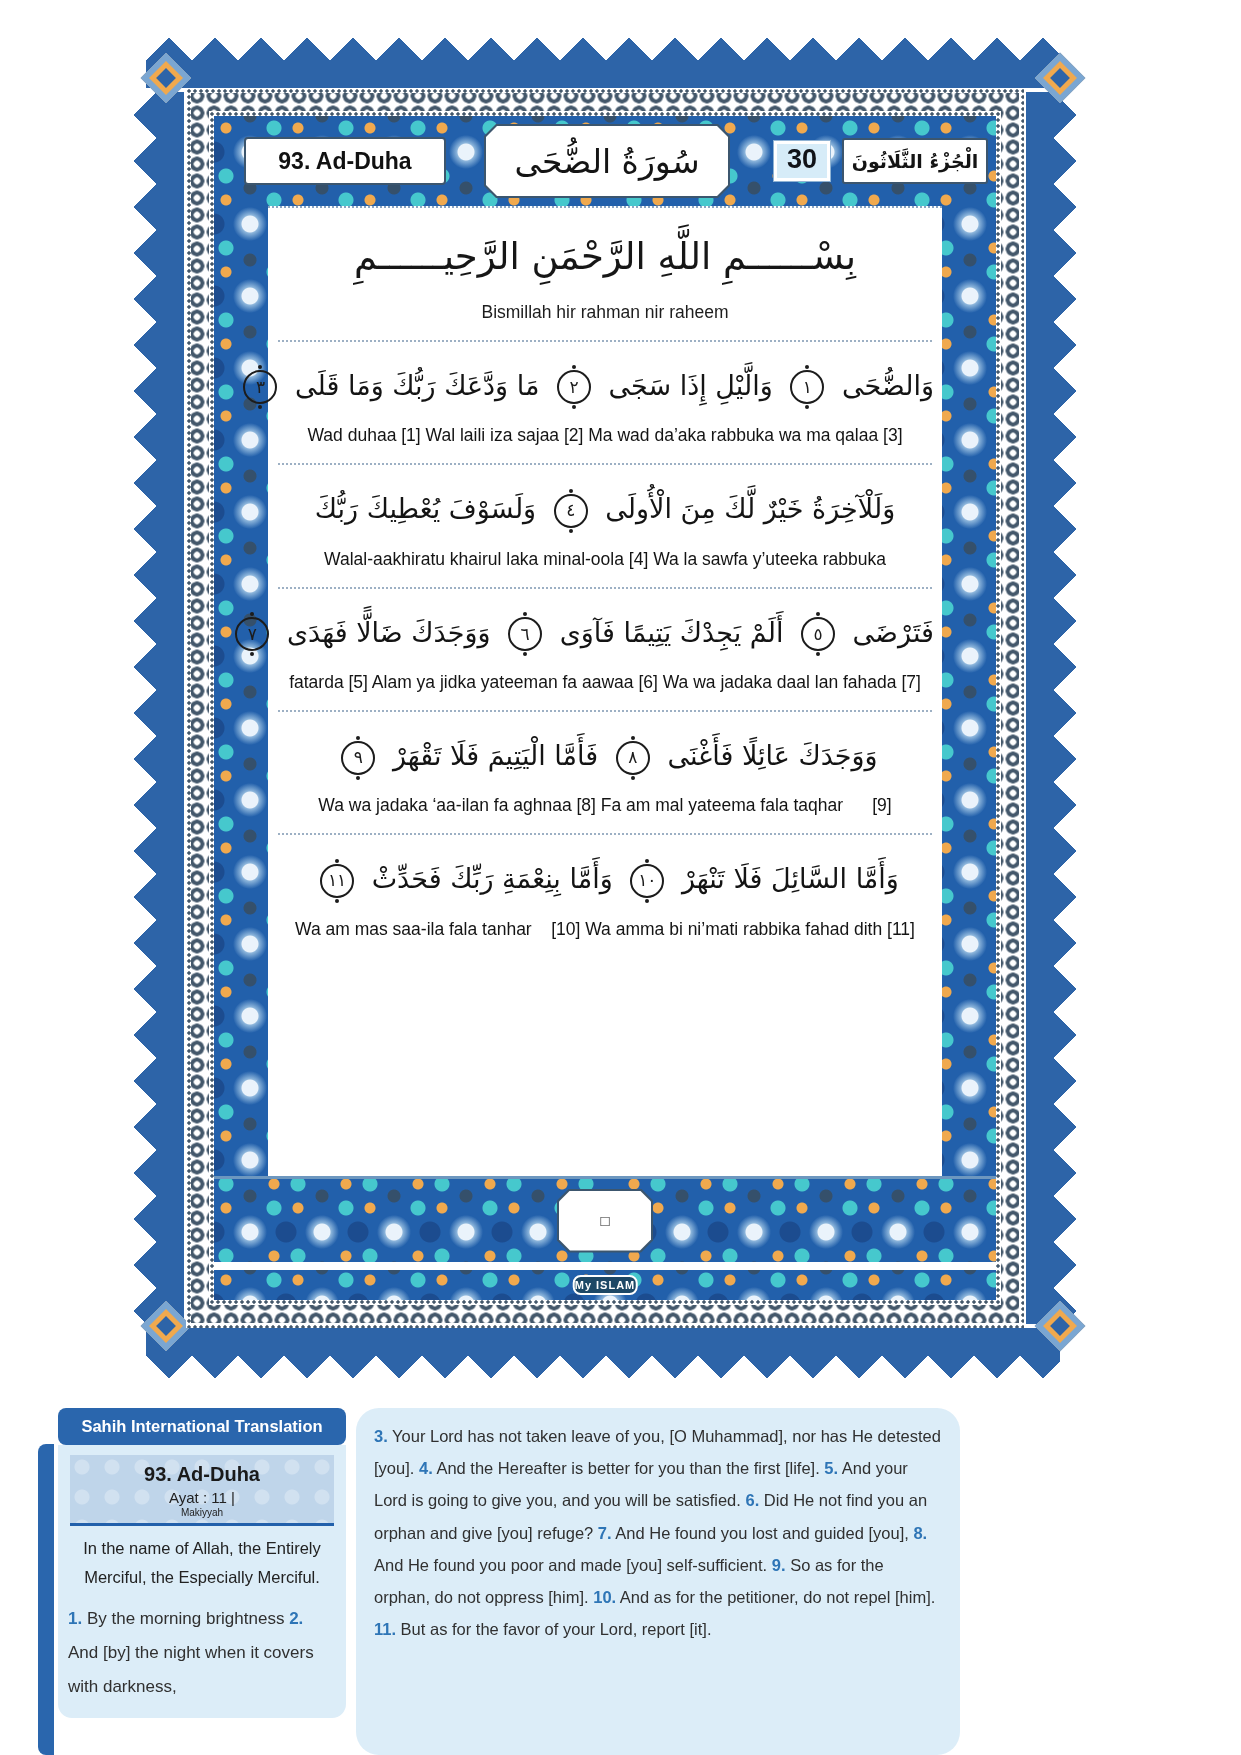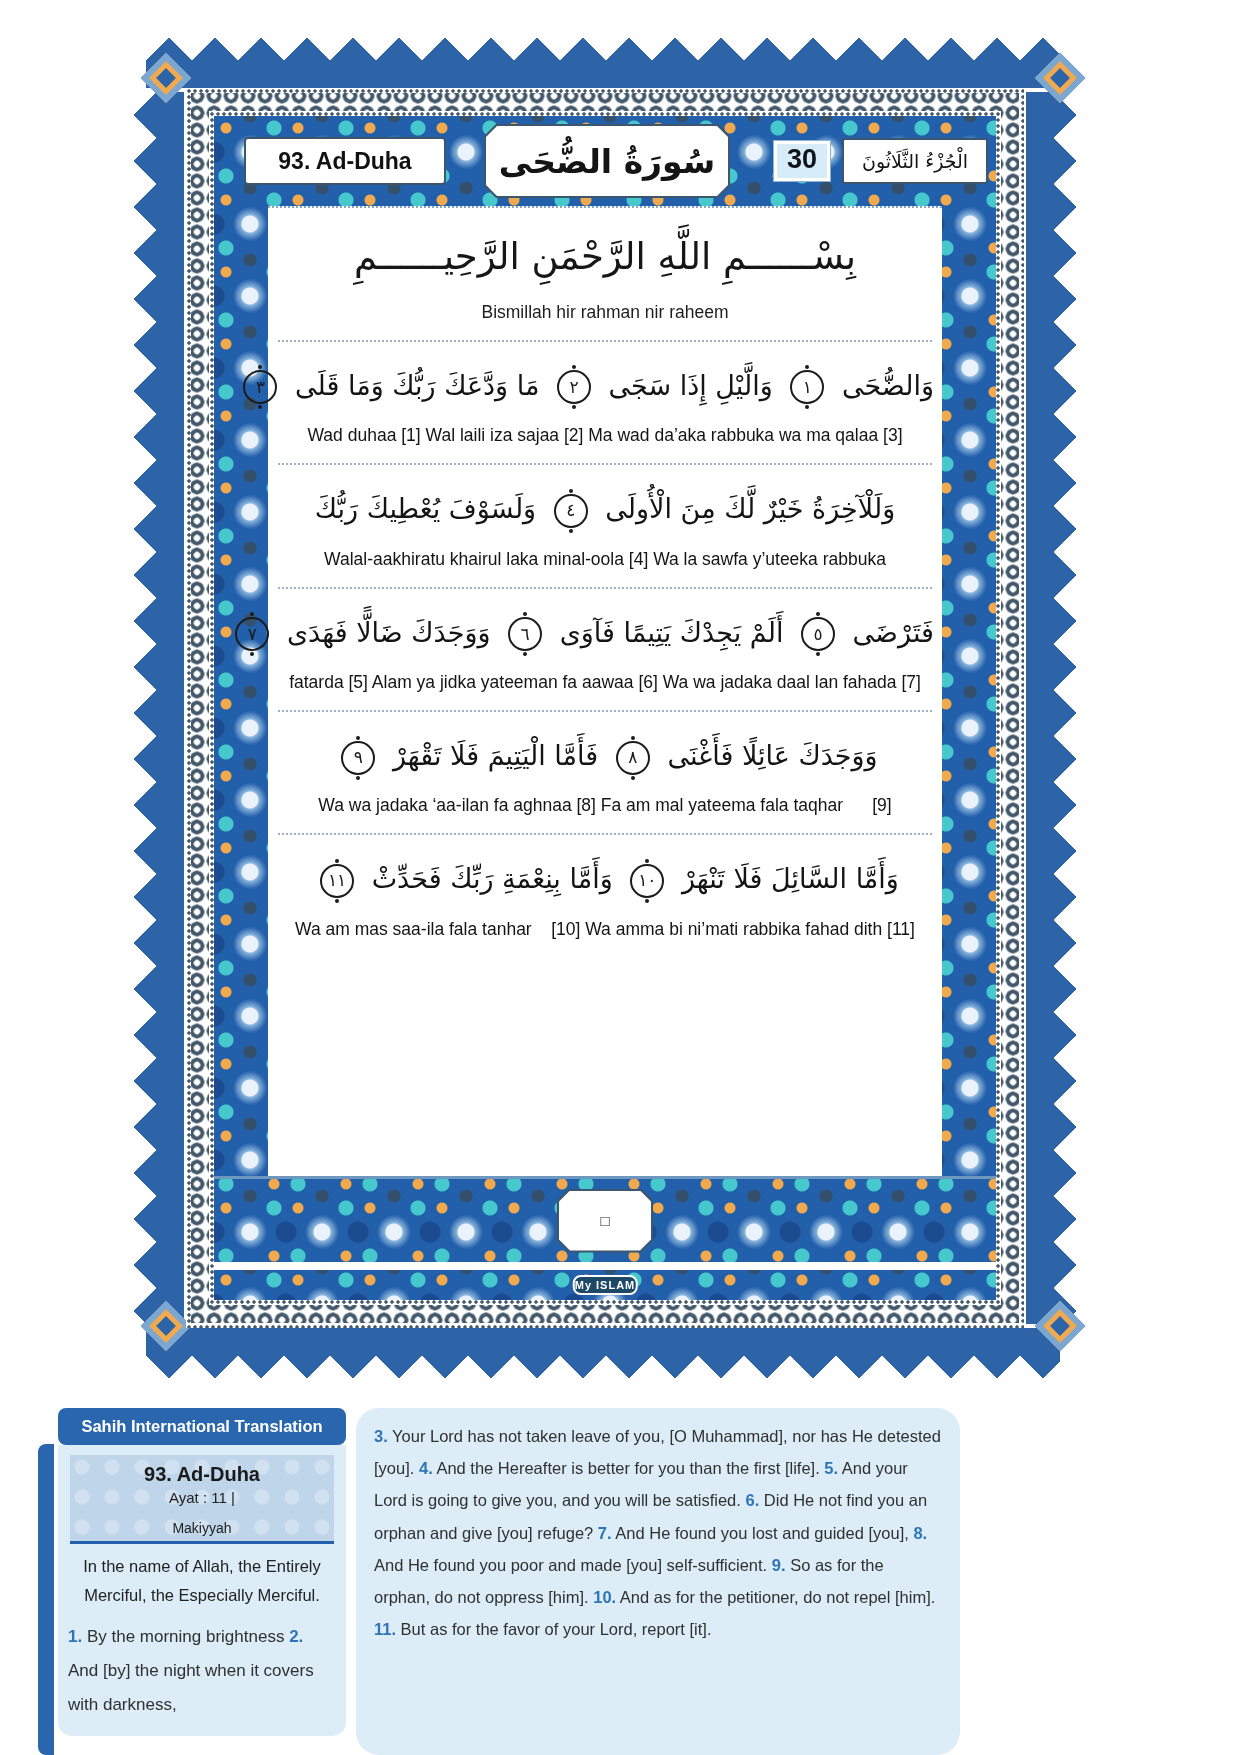--- a/index.html
+++ b/index.html
@@ -88,29 +88,29 @@
   .tbox-left { margin-left:30px; width:202px; height:48px; background:#ffffff;
                border:2px solid #3c566e; border-radius:4px;
                display:flex; align-items:center; justify-content:center;
                font-size:23px; font-weight:bold; color:#111; }
   .oct-outer { position:relative; background:#3c566e;
                clip-path:polygon(12px 0,calc(100% - 12px) 0,100% 12px,100% calc(100% - 12px),calc(100% - 12px) 100%,12px 100%,0 calc(100% - 12px),0 12px); }
   .oct-inner { position:absolute; inset:2px; background:#ffffff;
                clip-path:polygon(11px 0,calc(100% - 11px) 0,100% 11px,100% calc(100% - 11px),calc(100% - 11px) 100%,11px 100%,0 calc(100% - 11px),0 11px);
                display:flex; align-items:center; justify-content:center; }
   .tbox-center { margin-left:auto; width:246px; height:74px; }
-  .tbox-center .oct-inner { font-family:"DejaVu Sans", sans-serif; font-size:33px; font-weight:bold; color:#141414; direction:rtl; }
+  .tbox-center .oct-inner { font-family:"DejaVu Sans", sans-serif; font-size:33px; font-weight:normal; color:#141414; direction:rtl; }
   .tbox-30 { margin-left:44px; width:56px; height:40px; background:#d6ecf8;
              border:3px solid #ffffff; box-shadow:0 0 0 1px #8fb3d4;
              display:flex; justify-content:center;
              font-size:27px; font-weight:bold; color:#101318; }
   .tbox-juz { margin-left:12px; margin-right:8px; width:146px; height:46px; background:#ffffff;
               border:2px solid #3c566e; border-radius:3px;
               display:flex; align-items:center; justify-content:center;
-              font-family:"DejaVu Sans", sans-serif; font-size:19px; font-weight:normal;
+              font-family:"DejaVu Sans", sans-serif; font-size:19px; font-weight:bold;
               color:#141414; direction:rtl; }
 
   
   .content { flex:1; background:#ffffff; margin:0 54px; padding:8px 8px 6px;
              border-top:2px dotted #8aa5c2; }
   .bismillah-ar { text-align:center; direction:rtl; font-family:"DejaVu Sans", sans-serif;
                   font-size:37px; color:#161616; line-height:1.7; margin-top:10px; }
   .bismillah-tr { text-align:center; font-size:17.5px; color:#1d1d1d; margin-top:13px; }
   .dotted { border-top:2px dotted #9db0c4; margin:17px 2px 14px; }
   .verse-ar { text-align:center; direction:rtl; font-family:"DejaVu Sans", sans-serif;
@@ -143,21 +143,21 @@
               display:flex; align-items:center; justify-content:center;
               color:#ffffff; font-weight:bold; font-size:16.5px; }
   .t-left-panel { margin-top:0px; background:#dcedf8; border-radius:0 0 14px 14px;
                   padding:8px 10px 14px; min-height:246px; }
   .info-box { margin:2px 2px 8px; background:#bfd5ea; border-bottom:3px solid #2260ab;
               padding:8px 6px 5px; text-align:center;
               background-image:radial-gradient(circle at 12px 12px, rgba(255,255,255,0.28) 7px, transparent 8px);
               background-size:30px 30px; }
   .info-surah { font-size:20px; font-weight:bold; color:#1a1a1a; }
   .info-ayat { font-size:15px; color:#222; margin-top:3px; }
-  .info-rev { font-size:14px; color:#222; margin-top:14px; }
+  .info-rev { font-size:10px; color:#222; margin-top:1px; }
   .basmalah { text-align:center; font-size:16.5px; color:#222; line-height:1.75;
               margin:8px 2px 10px; }
   .verses { font-size:17px; line-height:2.0; color:#303030; text-align:left; }
   .vnum { color:#2e75b6; font-weight:bold; }
   .t-right { position:absolute; left:356px; top:1408px; width:604px; min-height:347px;
              background:#dcedf8; border-radius:23px; padding:12px 18px; }
   .t-right .verses { font-size:16.5px; line-height:1.95; }
 </style>
 </head>
 <body>

